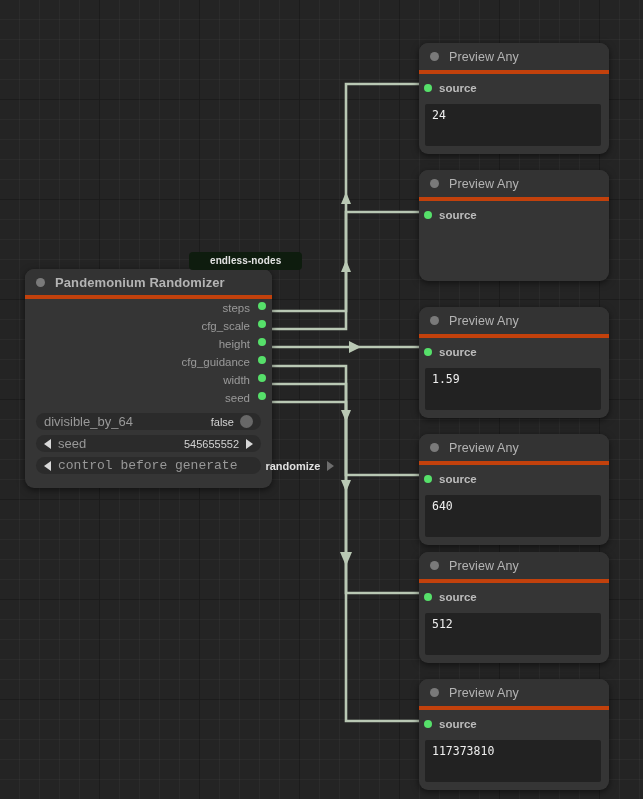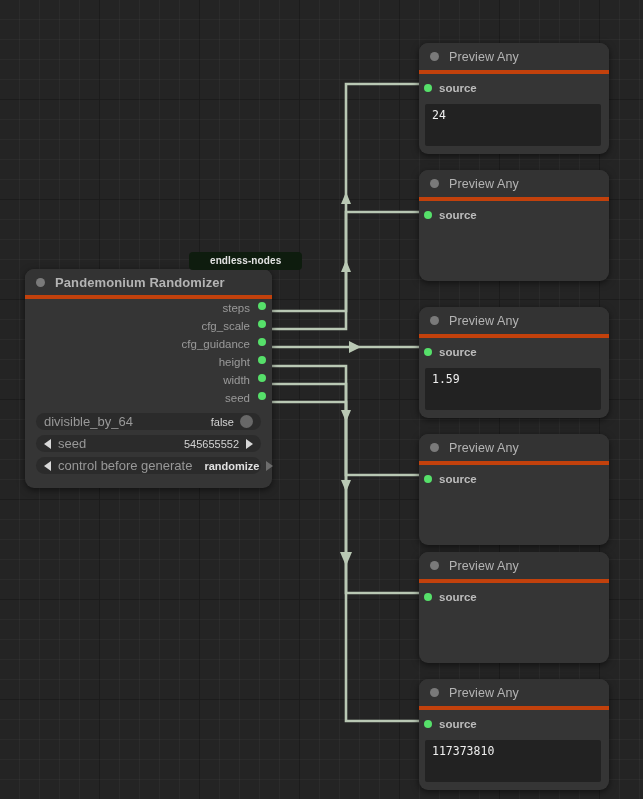--- a/index.html
+++ b/index.html
@@ -153,21 +153,21 @@
   }
   .arrow-l, .arrow-r {
     width: 0; height: 0;
     border-top: 5px solid transparent;
     border-bottom: 5px solid transparent;
     flex: 0 0 auto;
   }
   .arrow-l { border-right: 7px solid #d8d8d8; margin-right: 7px; }
   .arrow-r { border-left: 7px solid #d8d8d8; margin-left: 7px; }
   .arrow-r.dim { border-left-color: #6d6d6d; }
-  .widget.centered .widget-name { margin-right: 8px; }
+  .widget.centered .widget-name { margin-right: 24px; font-family: Liberation Mono, monospace; }
   .widget.centered .widget-value { margin-left: 4px; }
   .widget.centered .spacer { margin-left: auto; }
 
   
   .preview {
     width: 190px;
     height: 111px;
   }
   .preview .node-header { height: 27px; }
   .pv-source {
@@ -246,25 +246,25 @@
     <div class="outputs">
       <div class="out-row">
         <span class="out-label">steps</span>
         <span class="port"></span>
       </div>
       <div class="out-row">
         <span class="out-label">cfg_scale</span>
         <span class="port"></span>
       </div>
       <div class="out-row">
+        <span class="out-label">height</span>
+        <span class="port"></span>
+      </div>
+      <div class="out-row">
         <span class="out-label">cfg_guidance</span>
-        <span class="port"></span>
-      </div>
-      <div class="out-row">
-        <span class="out-label">height</span>
         <span class="port"></span>
       </div>
       <div class="out-row">
         <span class="out-label">width</span>
         <span class="port"></span>
       </div>
       <div class="out-row">
         <span class="out-label">seed</span>
         <span class="port"></span>
       </div>
@@ -337,31 +337,37 @@
 
   <div class="node preview" style="left:419px; top:434px;">
     <div class="node-header">
       <span class="node-dot"></span>
       <span class="node-title">Preview Any</span>
     </div>
     <div class="pv-source">
       <span class="port"></span>
       <span class="pv-source-label">source</span>
     </div>
+    <div class="pv-box">
+      <div class="pv-text">640</div>
+    </div>
   </div>
 
   <div class="node preview" style="left:419px; top:552px;">
     <div class="node-header">
       <span class="node-dot"></span>
       <span class="node-title">Preview Any</span>
     </div>
     <div class="pv-source">
       <span class="port"></span>
       <span class="pv-source-label">source</span>
     </div>
+    <div class="pv-box">
+      <div class="pv-text">512</div>
+    </div>
   </div>
 
   <div class="node preview" style="left:419px; top:679px;">
     <div class="node-header">
       <span class="node-dot"></span>
       <span class="node-title">Preview Any</span>
     </div>
     <div class="pv-source">
       <span class="port"></span>
       <span class="pv-source-label">source</span>

